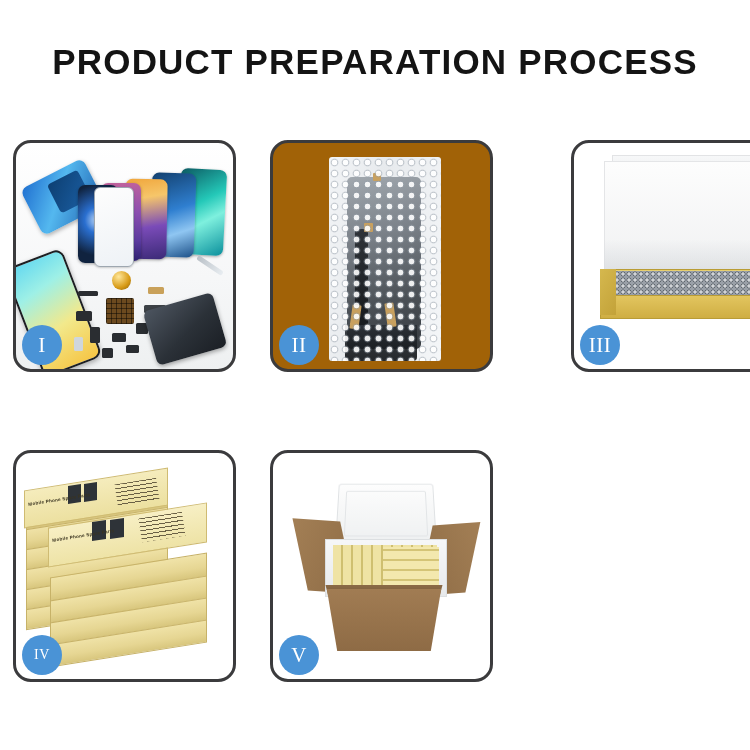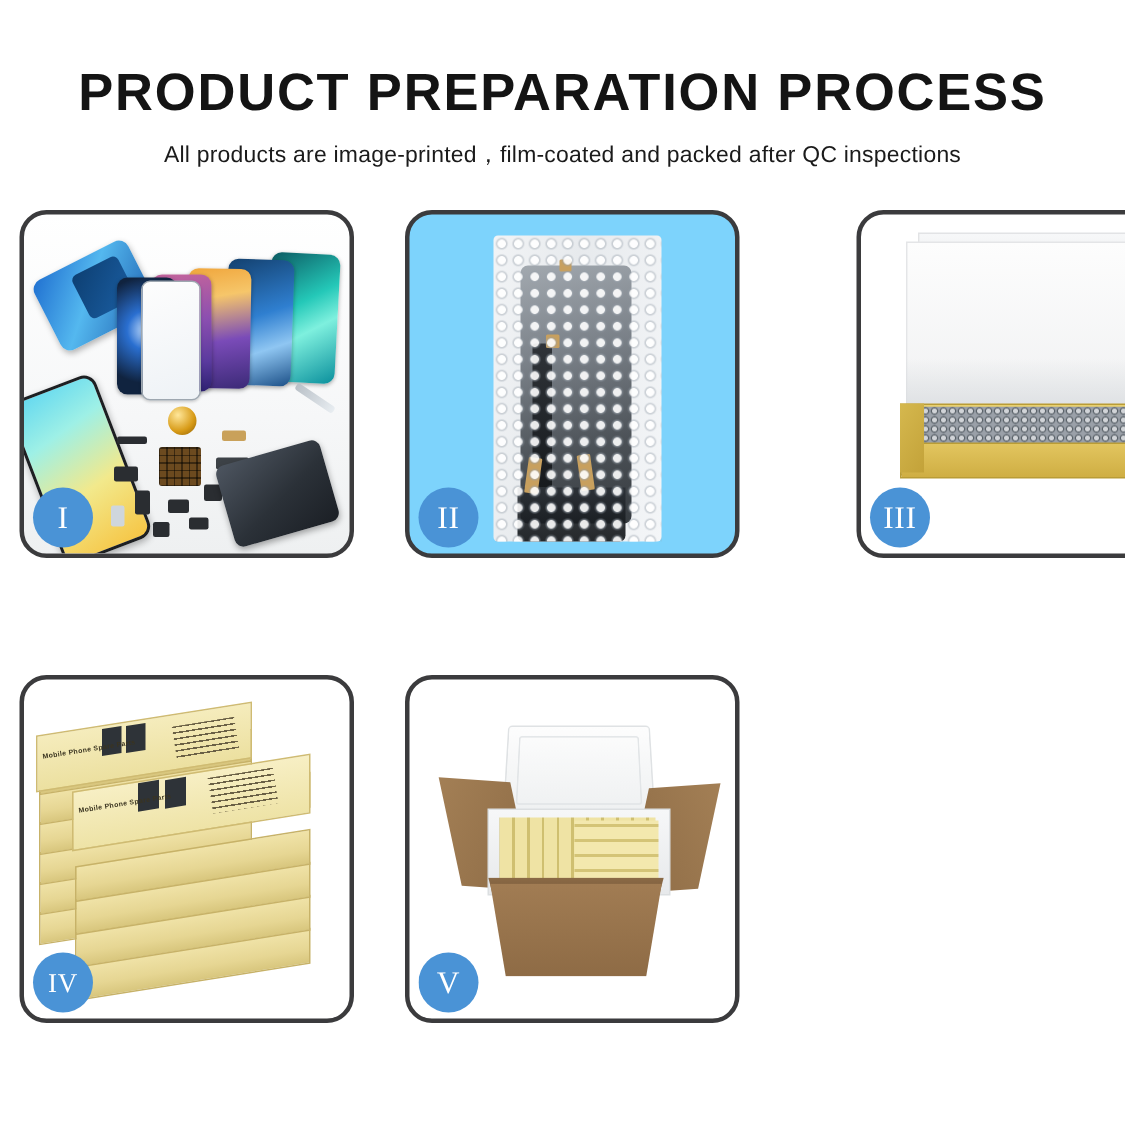--- a/index.html
+++ b/index.html
@@ -79,21 +79,21 @@
     background: #4a93d6;
     color: #ffffff;
     font-family: "Liberation Serif", serif;
     font-size: 21px;
     line-height: 40px;
     text-align: center;
     letter-spacing: 0.5px;
     z-index: 9;
   }
   .badge.b6 { background: #5a9cd6; font-size: 19px; }
-  .badge.b4 { font-size: 18px; }
+  .badge.b4 { font-size: 14px; }
 
   
   .p1 { background: linear-gradient(#ffffff, #f6f7f8 60%, #eef0f1); }
   .p1 .fanphone {
     position: absolute; border-radius: 7px;
     box-shadow: 0 1px 3px rgba(0,0,0,.35);
   }
   .p1 .f1 { width: 46px; height: 86px; right: 8px;  top: 26px;
     background: linear-gradient(150deg,#0c5a62,#24c8b8 40%,#7ef0de 60%,#0a8f9c); transform: rotate(3deg); }
   .p1 .f2 { width: 44px; height: 84px; right: 38px; top: 30px;
@@ -156,21 +156,21 @@
   .p1 .q9 { left: 58px;  top: 194px; width: 9px;  height: 14px; background:#cfd6dc; }
   .p1 .q10{ left: 110px; top: 202px; width: 13px; height: 8px; }
   .p1 .q11{ left: 86px;  top: 205px; width: 11px; height: 10px; }
   .p1 .tweezer {
     position: absolute; right: 8px; top: 120px; width: 30px; height: 5px;
     background: linear-gradient(90deg,#b9c0c7,#e8edf1);
     transform: rotate(34deg); border-radius: 2px;
   }
 
   
-  .p2 { background: #7dd3fc; }
+  .p2 { background: #a16207; }
   .p2 .bag {
     position: absolute; left: 56px; top: 14px; width: 112px; height: 204px;
     background: linear-gradient(100deg,#f2f4f6,#e7eaed 40%,#f4f6f8);
     border-radius: 3px;
   }
   .p2 .bubbles {
     position: absolute; inset: 0;
     background-image: radial-gradient(circle at 50% 50%, rgba(255,255,255,.95) 0 2.6px, rgba(150,160,170,.55) 3.1px, rgba(255,255,255,0) 4.4px);
     background-size: 11px 11px;
     opacity: .95;
@@ -358,21 +358,20 @@
     background: #a2855b; opacity: .85; transform: skewY(14deg);
   }
 </style>
 </head>
 <body>
 
 <div id="page">
 
   <div class="header">
     <h1 class="title">PRODUCT PREPARATION PROCESS</h1>
-    <p class="subtitle">All products are image-printed，film-coated and packed after QC inspections</p>
   </div>
 
   <div class="grid">
 
     <div class="panel p1">
       <div class="photo">
         <div class="bluepad"></div>
         <div class="fanphone f1"></div>
         <div class="fanphone f2"></div>
         <div class="fanphone f3"></div>

